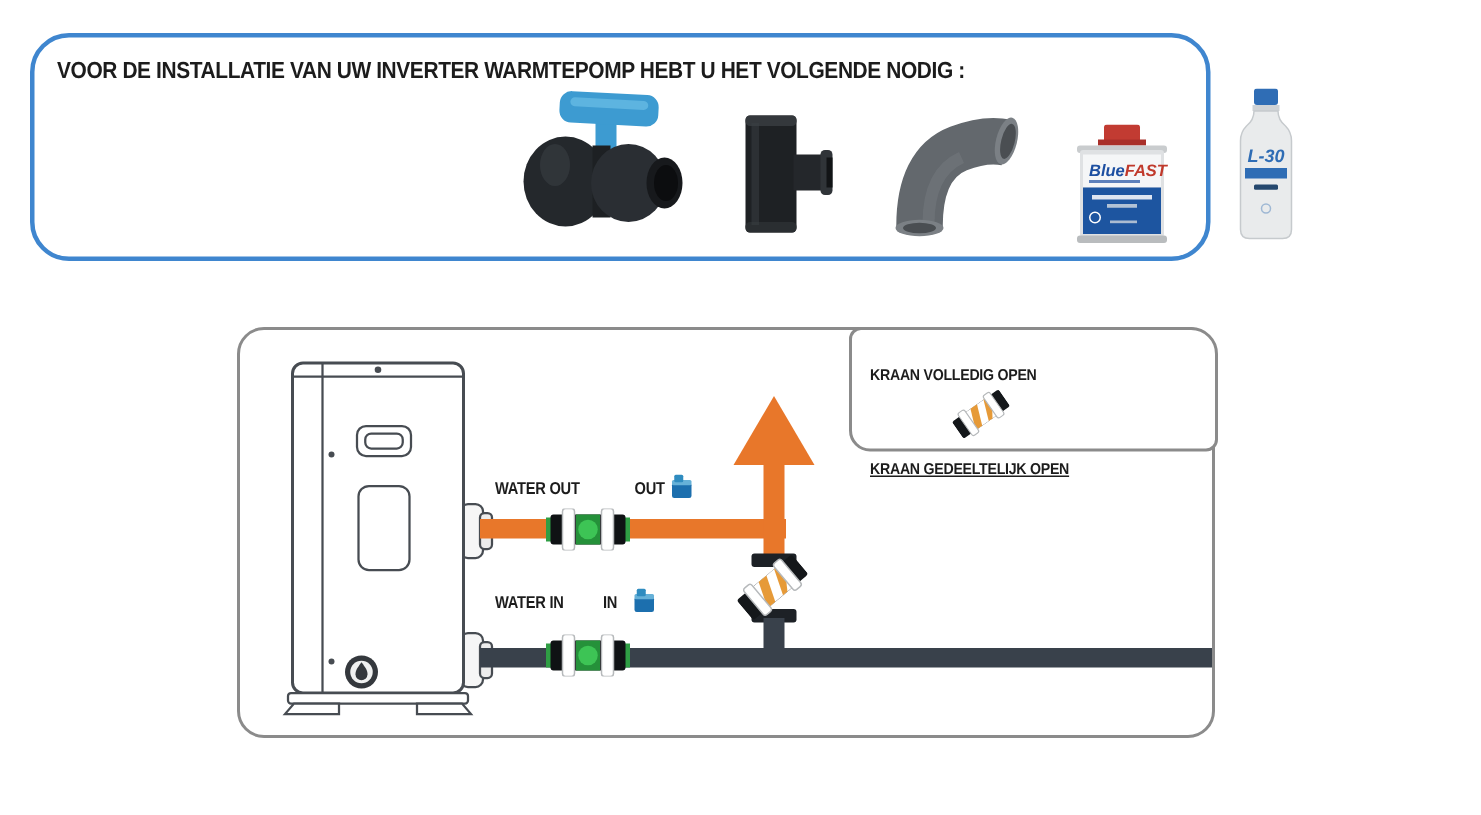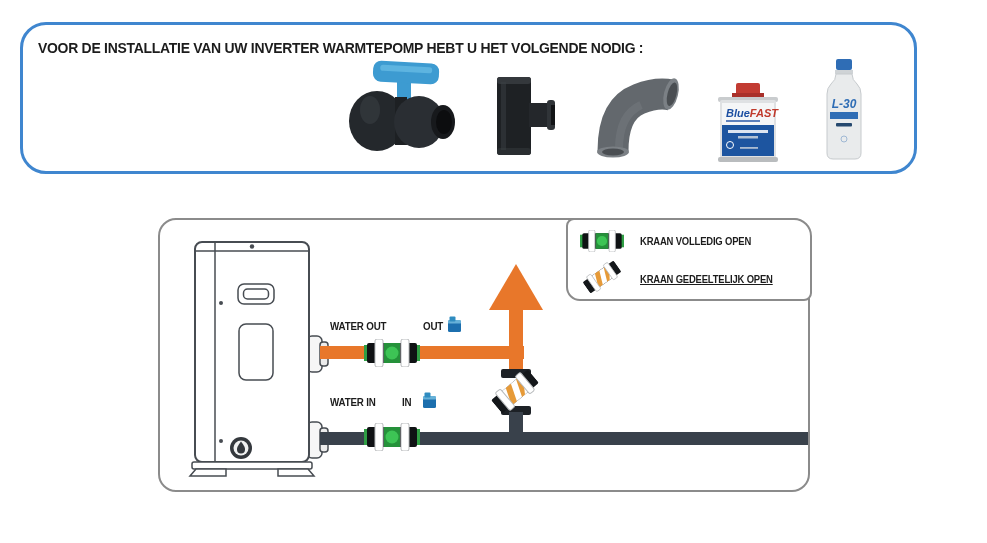--- a/index.html
+++ b/index.html
@@ -3,32 +3,32 @@
 <meta charset="utf-8">
 <style>
   html,body{margin:0;padding:0;background:#ffffff;}
   .stage{position:relative;width:987px;height:543px;background:#fff;overflow:hidden;
          font-family:"Liberation Sans",sans-serif;color:#1c1c1c;}
   .abs{position:absolute;}
   .condensed{font-weight:700;letter-spacing:-.3px;white-space:nowrap;
              transform:scaleX(.9);transform-origin:0 50%;}
 
   
-  .req-panel{position:absolute;left:20px;top:22px;width:897px;height:152px;
+  .req-panel{position:absolute;left:20px;top:22px;width:787px;height:152px;
              border:3px solid #3f86cf;border-radius:26px;background:#fff;box-sizing:border-box;}
   .req-title{position:absolute;left:15px;top:14px;font-size:15.5px;}
   .req-list{position:absolute;left:24px;top:40px;margin:0;padding:0;list-style:none;}
   .req-list li{font-size:15.5px;line-height:21px;}
 
   
   .diagram-panel{position:absolute;left:158px;top:218px;width:652px;height:274px;
                  border:2px solid #8b8b8b;border-radius:18px;background:#fff;box-sizing:border-box;}
   .legend{position:absolute;left:406px;top:-2px;width:246px;height:83px;background:#fff;
           border:2px solid #8b8b8b;border-radius:8px 18px 8px 14px;box-sizing:border-box;}
-  .legend-row{position:absolute;left:12px;display:flex;align-items:center;gap:16px;height:26px;}
+  .legend-row{position:absolute;left:12px;display:flex;align-items:center;gap:16px;height:26px;flex-direction:column;}
   .legend-row .lg-label{font-size:10.5px;font-weight:700;letter-spacing:-.2px;white-space:nowrap;
                         transform:scaleX(.9);transform-origin:0 50%;}
 
   .pipe{position:absolute;}
   .pipe-out-h{left:160px;top:126px;width:204px;height:13px;background:#e8772a;}
   .arrow-shaft{left:349px;top:88px;width:14px;height:66px;background:#e8772a;}
   .arrow-head{left:329px;top:44px;width:0;height:0;border-left:27px solid transparent;
               border-right:27px solid transparent;border-bottom:46px solid #e8772a;}
   .fitting{position:absolute;background:#1d2126;border-radius:2px;}
   .fit-top{left:341px;top:149px;width:30px;height:9px;}

